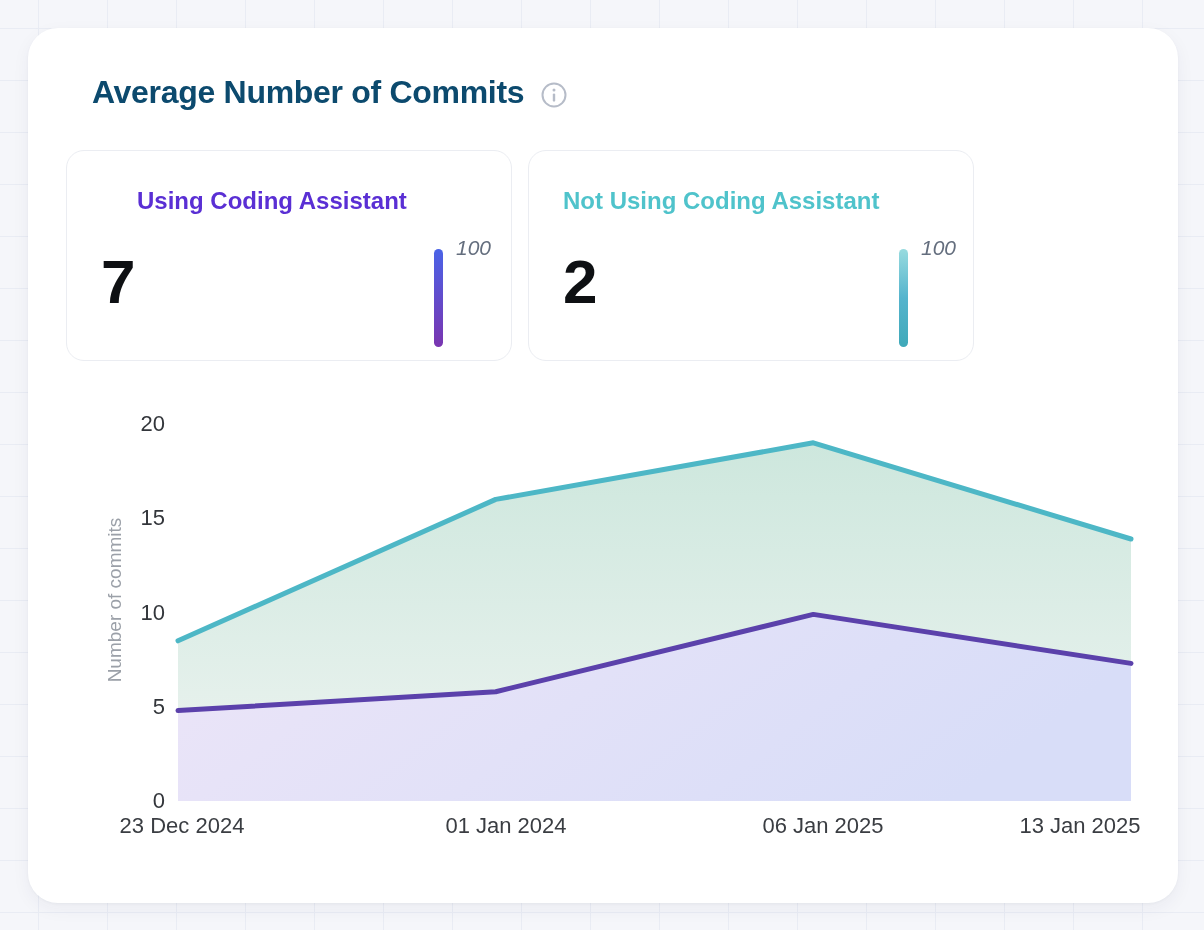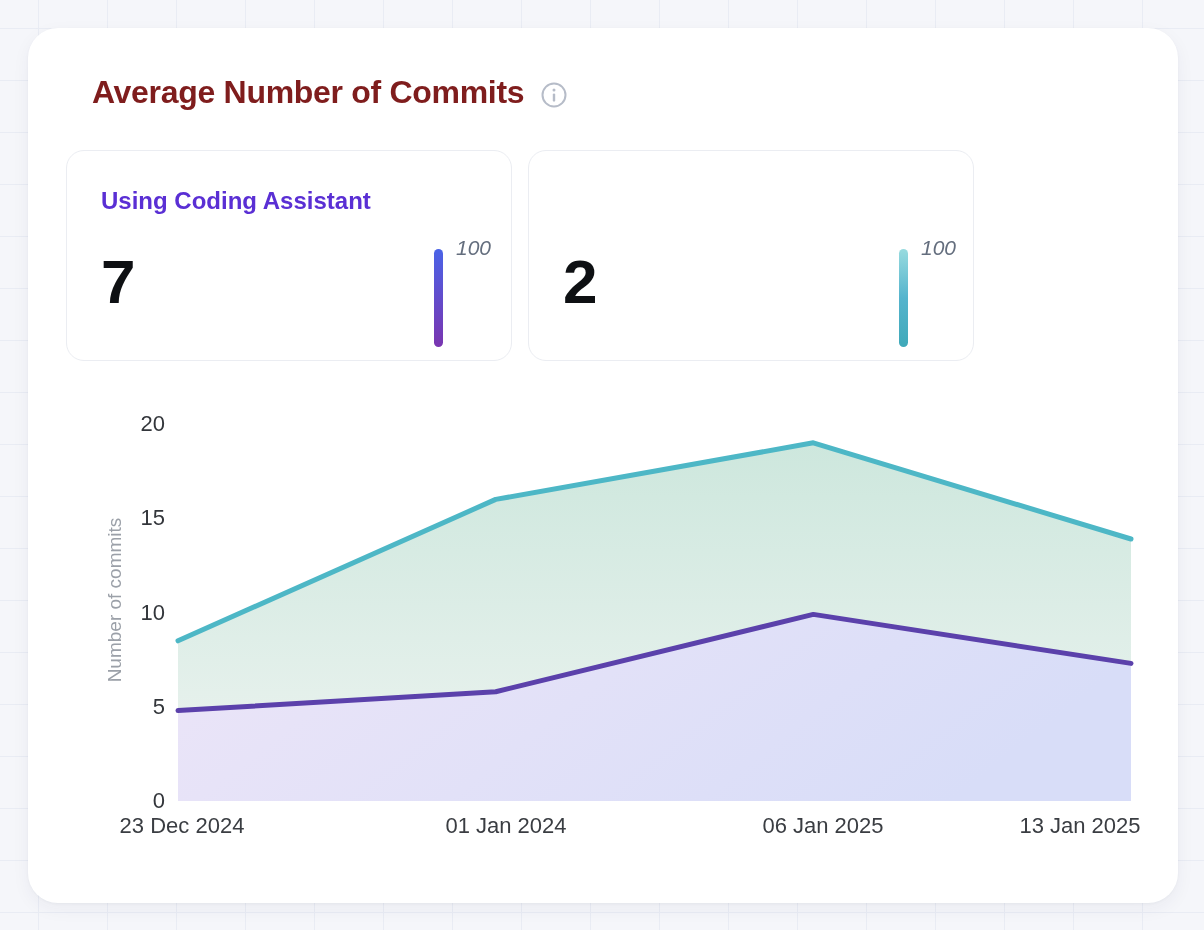--- a/index.html
+++ b/index.html
@@ -16,21 +16,21 @@
   }
   .card {
     position:absolute; left:28px; top:28px; width:1150px; height:875px;
     background:#ffffff; border-radius:30px;
     box-shadow: 0 6px 18px rgba(30,40,80,0.05), 0 1px 3px rgba(30,40,80,0.04);
   }
   .title-row {
     position:absolute; left:64px; top:46px; display:flex; align-items:center; gap:16px;
   }
   .page-title {
-    font-size:32px; font-weight:700; color:#7f1d1d; letter-spacing:-0.3px;
+    font-size:32px; font-weight:700; color:#0c4a6e; letter-spacing:-0.3px;
   }
   .info-icon { display:inline-flex; margin-top:4px; cursor:pointer; }
   .stat-card {
     position:absolute; top:122px; width:446px; height:211px;
     background:#ffffff; border:1px solid #ebedf2; border-radius:18px;
   }
   .stat-card.first { left:38px; }
   .stat-card.second { left:500px; }
   .stat-label {
     position:absolute; left:34px; top:36px; font-size:24px; font-weight:700;
@@ -65,27 +65,28 @@
     <span class="info-icon">
       <svg width="28" height="28" viewBox="0 0 28 28">
         <circle cx="14" cy="14" r="11.5" fill="none" stroke="#b6bcc8" stroke-width="2"></circle>
         <circle cx="14" cy="9" r="1.5" fill="#b6bcc8"></circle>
         <rect x="12.8" y="12.4" width="2.4" height="8.2" rx="1.2" fill="#b6bcc8"></rect>
       </svg>
     </span>
   </div>
 
   <div class="stat-card first">
-    <div class="stat-label" style="color: rgb(90, 47, 212);">Using Coding Assistant</div>
+    <div class="stat-label" style="color: rgb(90, 47, 212); margin-left: 36px;">Using Coding Assistant</div>
     <div class="stat-value">7</div>
     <div class="stat-bar" style="background: linear-gradient(rgb(74, 99, 231), rgb(122, 53, 176));"></div>
     <div class="stat-scale">100</div>
   </div>
 
   <div class="stat-card second">
+    <div class="stat-label" style="color: rgb(79, 195, 203);">Not Using Coding Assistant</div>
     <div class="stat-value">2</div>
     <div class="stat-bar" style="background: linear-gradient(rgb(152, 219, 223), rgb(85, 180, 205), rgb(63, 169, 185));"></div>
     <div class="stat-scale">100</div>
   </div>
 
   <div class="chart-wrap">
     <svg width="1150" height="470" viewBox="0 0 1150 470">
       <defs>
         <linearGradient id="grad-area-0" x1="0" y1="0" x2="0" y2="1">
           <stop offset="0" stop-color="#cde7dd"></stop>

